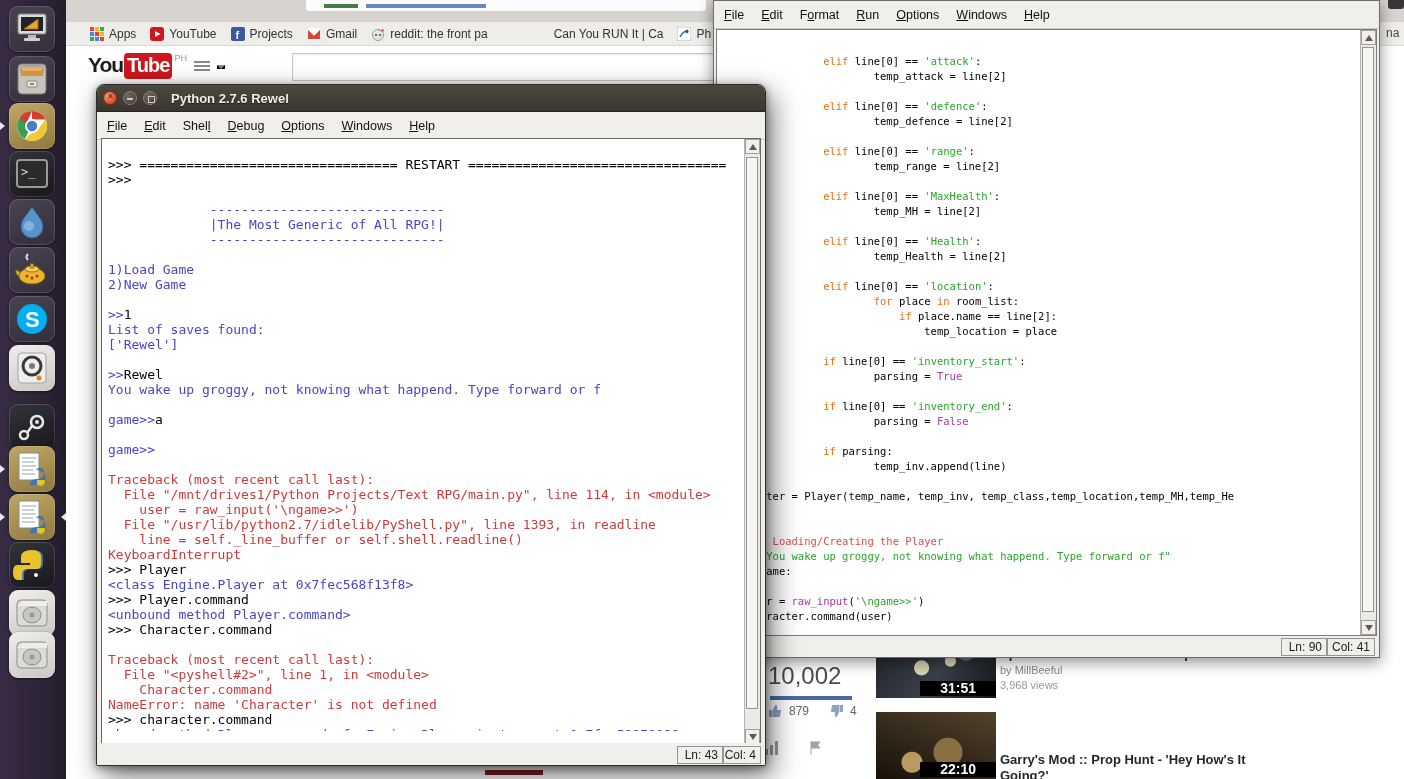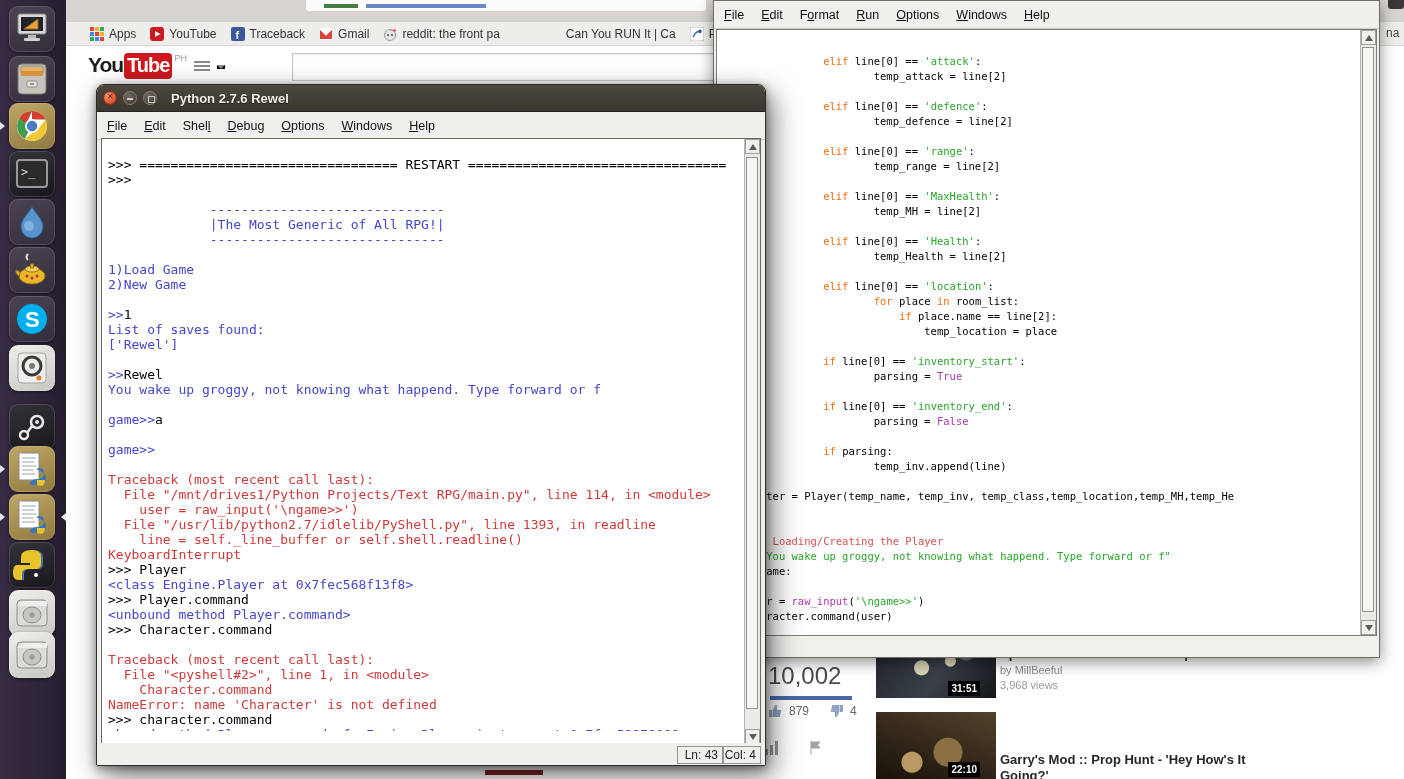--- a/index.html
+++ b/index.html
@@ -45,21 +45,21 @@
   #searchbox{position:absolute;left:226px;top:7px;width:421px;height:26px;border:1px solid #c6c6c6;background:#fff;box-shadow:inset 0 1px 2px rgba(0,0,0,.08);}
   
   #viewcount{left:702px;top:662px;font-size:24px;color:#4c4c4c;}
   #sentiment{left:704px;top:696px;width:82px;height:4px;background:#4a69a5;}
   #likerow{left:702px;top:704px;display:flex;align-items:center;gap:6px;font-size:12px;color:#666;}
   #likerow svg{display:block;}
   #statsrow{left:698px;top:740px;width:140px;height:22px;}
   #redbar{left:419px;top:770px;width:58px;height:5px;background:#7c1d1d;}
   
   .thumb{position:absolute;width:120px;height:67px;}
-  .thumb .dur{position:absolute;right:16px;bottom:2px;background:#000;color:#fff;font-size:10px;font-weight:bold;padding:0 3px;line-height:15px;}
+  .thumb .dur{position:absolute;right:0;bottom:2px;background:#000;color:#fff;font-size:14px;font-weight:bold;padding:0 20px;line-height:15px;}
   #thumb1{left:810px;top:631px;background:radial-gradient(circle at 38% 55%,#d8d2b2 0 7px,transparent 8px),radial-gradient(circle at 62% 45%,#e0d8ba 0 5px,transparent 6px),radial-gradient(circle at 75% 30%,#6a6f78 0 9px,transparent 10px),linear-gradient(120deg,#20242c,#3a4049 55%,#14161b);}
   #thumb2{left:810px;top:712px;background:radial-gradient(circle at 30% 75%,#b99a62 0 10px,transparent 11px),radial-gradient(circle at 60% 60%,#8a6f44 0 14px,transparent 15px),linear-gradient(200deg,#54432b,#2e2418 60%,#191209);}
   .vmeta{position:absolute;left:934px;width:260px;font-size:11px;color:#999;}
   .vmeta .vtitle{font-size:13px;font-weight:bold;color:#262626;line-height:16px;margin-bottom:2px;}
   .vmeta .vauthor{margin-bottom:3px;color:#888;}
   .vmeta .vviews{color:#999;}
   
   .menu-item{margin-right:17px;}
   .menu-item u{text-decoration:underline;}
   .statusbox{position:absolute;top:2px;height:15px;border:1px solid #979390;background:#f1efec;
@@ -280,21 +280,21 @@
             <rect width="14" height="14" rx="3" fill="#cc181e"></rect>
             <path d="M5 4 L10.5 7 L5 10 Z" fill="#fff"></path>
           </svg>
         <span>YouTube</span>
         </span>
       <span class="bm">
         <svg class="bmicon" viewBox="0 0 14 14">
             <rect width="14" height="14" rx="2" fill="#3b5998"></rect>
             <text x="4.5" y="12" font-size="11" font-weight="bold" fill="#fff" font-family="Liberation Sans, sans-serif">f</text>
           </svg>
-        <span>Traceback</span>
+        <span>Projects</span>
         </span>
       <span class="bm">
         <svg class="bmicon" viewBox="0 0 14 14">
             <rect width="14" height="14" fill="#fff" stroke="#ddd"></rect>
             <path d="M1 2 L7 8 L13 2 L13 12 L1 12 Z" fill="#d9453a"></path>
             <path d="M1 2 L7 8 L13 2" fill="none" stroke="#fff" stroke-width="1.2"></path>
           </svg>
         <span>Gmail</span>
         </span>
       <span class="bm">
@@ -388,20 +388,24 @@
         <span class="menu-item"><u>H</u>elp</span>
       </div>
     <div id="editor-text">
       <pre id="editor-pre"><div class="cl"><span class="txt">                </span><span class="kw">elif</span><span class="txt"> line[0] == </span><span class="str">'attack'</span><span class="txt">:</span></div><div class="cl"><span class="txt">                        temp_attack = line[2]</span></div><div class="cl"> </div><div class="cl"><span class="txt">                </span><span class="kw">elif</span><span class="txt"> line[0] == </span><span class="str">'defence'</span><span class="txt">:</span></div><div class="cl"><span class="txt">                        temp_defence = line[2]</span></div><div class="cl"> </div><div class="cl"><span class="txt">                </span><span class="kw">elif</span><span class="txt"> line[0] == </span><span class="str">'range'</span><span class="txt">:</span></div><div class="cl"><span class="txt">                        temp_range = line[2]</span></div><div class="cl"> </div><div class="cl"><span class="txt">                </span><span class="kw">elif</span><span class="txt"> line[0] == </span><span class="str">'MaxHealth'</span><span class="txt">:</span></div><div class="cl"><span class="txt">                        temp_MH = line[2]</span></div><div class="cl"> </div><div class="cl"><span class="txt">                </span><span class="kw">elif</span><span class="txt"> line[0] == </span><span class="str">'Health'</span><span class="txt">:</span></div><div class="cl"><span class="txt">                        temp_Health = line[2]</span></div><div class="cl"> </div><div class="cl"><span class="txt">                </span><span class="kw">elif</span><span class="txt"> line[0] == </span><span class="str">'location'</span><span class="txt">:</span></div><div class="cl"><span class="txt">                        </span><span class="kw">for</span><span class="txt"> place </span><span class="kw">in</span><span class="txt"> room_list:</span></div><div class="cl"><span class="txt">                            </span><span class="kw">if</span><span class="txt"> place.name == line[2]:</span></div><div class="cl"><span class="txt">                                temp_location = place</span></div><div class="cl"> </div><div class="cl"><span class="txt">                </span><span class="kw">if</span><span class="txt"> line[0] == </span><span class="str">'inventory_start'</span><span class="txt">:</span></div><div class="cl"><span class="txt">                        parsing = </span><span class="bi">True</span></div><div class="cl"> </div><div class="cl"><span class="txt">                </span><span class="kw">if</span><span class="txt"> line[0] == </span><span class="str">'inventory_end'</span><span class="txt">:</span></div><div class="cl"><span class="txt">                        parsing = </span><span class="bi">False</span></div><div class="cl"> </div><div class="cl"><span class="txt">                </span><span class="kw">if</span><span class="txt"> parsing:</span></div><div class="cl"><span class="txt">                        temp_inv.append(line)</span></div><div class="cl"> </div><div class="cl"><span class="txt">      cter = Player(temp_name, temp_inv, temp_class,temp_location,temp_MH,temp_He</span></div><div class="cl"> </div><div class="cl"> </div><div class="cl"><span class="txt">      </span><span class="com">f Loading/Creating the Player</span></div><div class="cl"><span class="txt">      </span><span class="str">"You wake up groggy, not knowing what happend. Type forward or f"</span></div><div class="cl"><span class="txt">      game:</span></div><div class="cl"> </div><div class="cl"><span class="txt">      er = </span><span class="bi">raw_input</span><span class="txt">(</span><span class="str">'\ngame&gt;&gt;'</span><span class="txt">)</span></div><div class="cl"><span class="txt">      aracter.command(user)</span></div></pre>
       <div class="tk-scroll">
         <div class="tk-arrow tk-up" style="top:0"></div>
         <div class="tk-thumb" style="top:17px;height:565px"></div>
         <div class="tk-arrow tk-down" style="bottom:0"></div>
       </div>
     </div>
+    <div id="editor-status">
+      <span class="statusbox" style="right:52px;width:40px">Ln: 90</span>
+      <span class="statusbox" style="right:4px;width:42px">Col: 41</span>
+    </div>
   </div>
 
   <div id="shell" class="abs">
     <div id="shell-titlebar">
       <span class="wbtn close"></span>
       <span class="wbtn min"></span>
       <span class="wbtn max"></span>
       <span id="shell-title">Python 2.7.6 Rewel</span>
     </div>
     <div id="shell-menubar">

